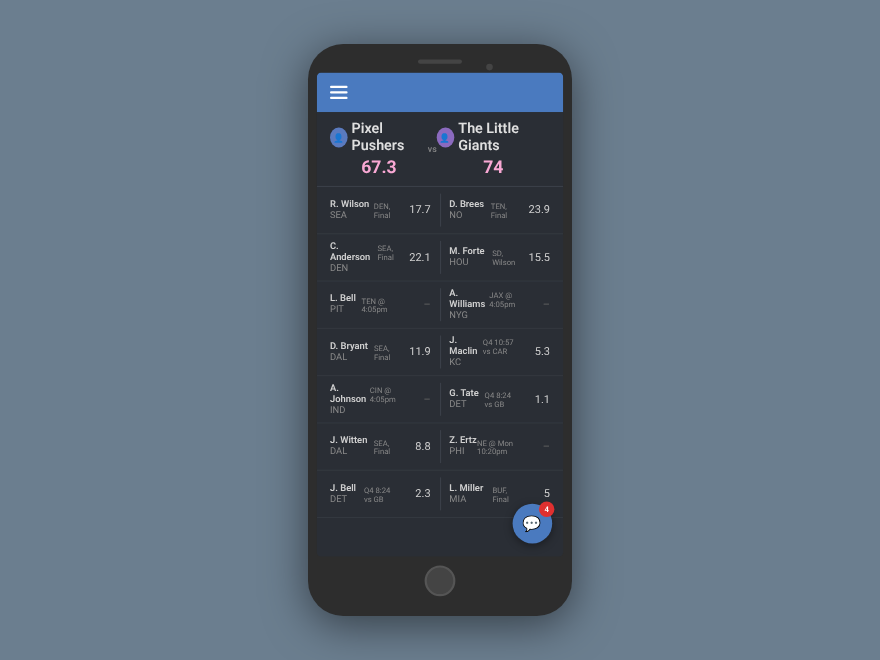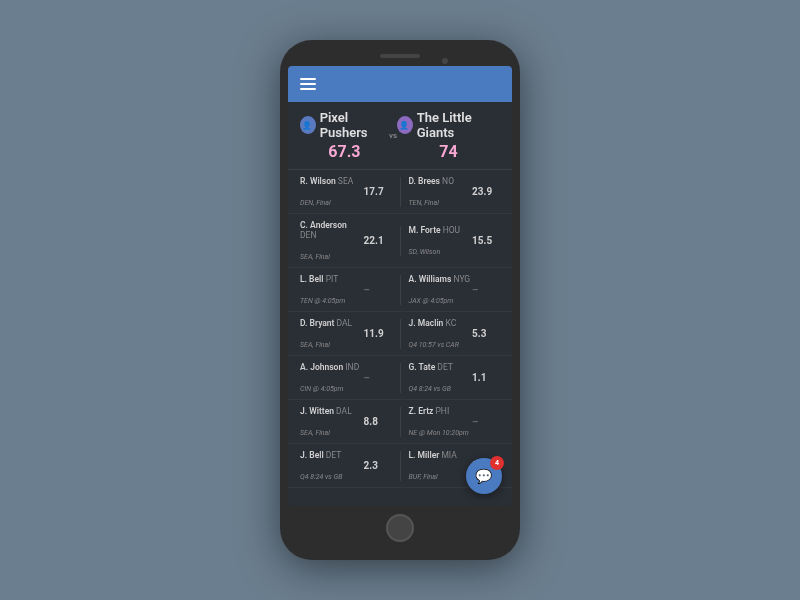--- a/index.html
+++ b/index.html
@@ -160,47 +160,46 @@
       display: flex;
       align-items: center;
       justify-content: space-between;
       padding: 6px 12px;
       border-bottom: 1px solid #33383f;
     }
 
     .player-cell {
       flex: 1;
       display: flex;
-      flex-direction: column;
+      flex-direction: row;
     }
 
     .player-name {
       font-size: 8.5px;
       color: #d0d0d0;
       font-weight: 600;
     }
 
     .player-name .team-abbr {
       font-weight: 400;
       color: #888;
     }
 
     .player-status {
       font-size: 7px;
       color: #888;
-      margin-top: 13px;
-      font-style: italic;
+      margin-top: 3px;
     }
 
     .player-score {
       font-size: 10px;
-      font-weight: 700;
+      font-weight: 400;
       color: #d0d0d0;
       min-width: 28px;
-      text-align: left;
+      text-align: right;
     }
 
     .player-score.dash {
       color: #666;
     }
 
     .divider-col {
       width: 1px;
       background: #3a3f48;
       height: 30px;

